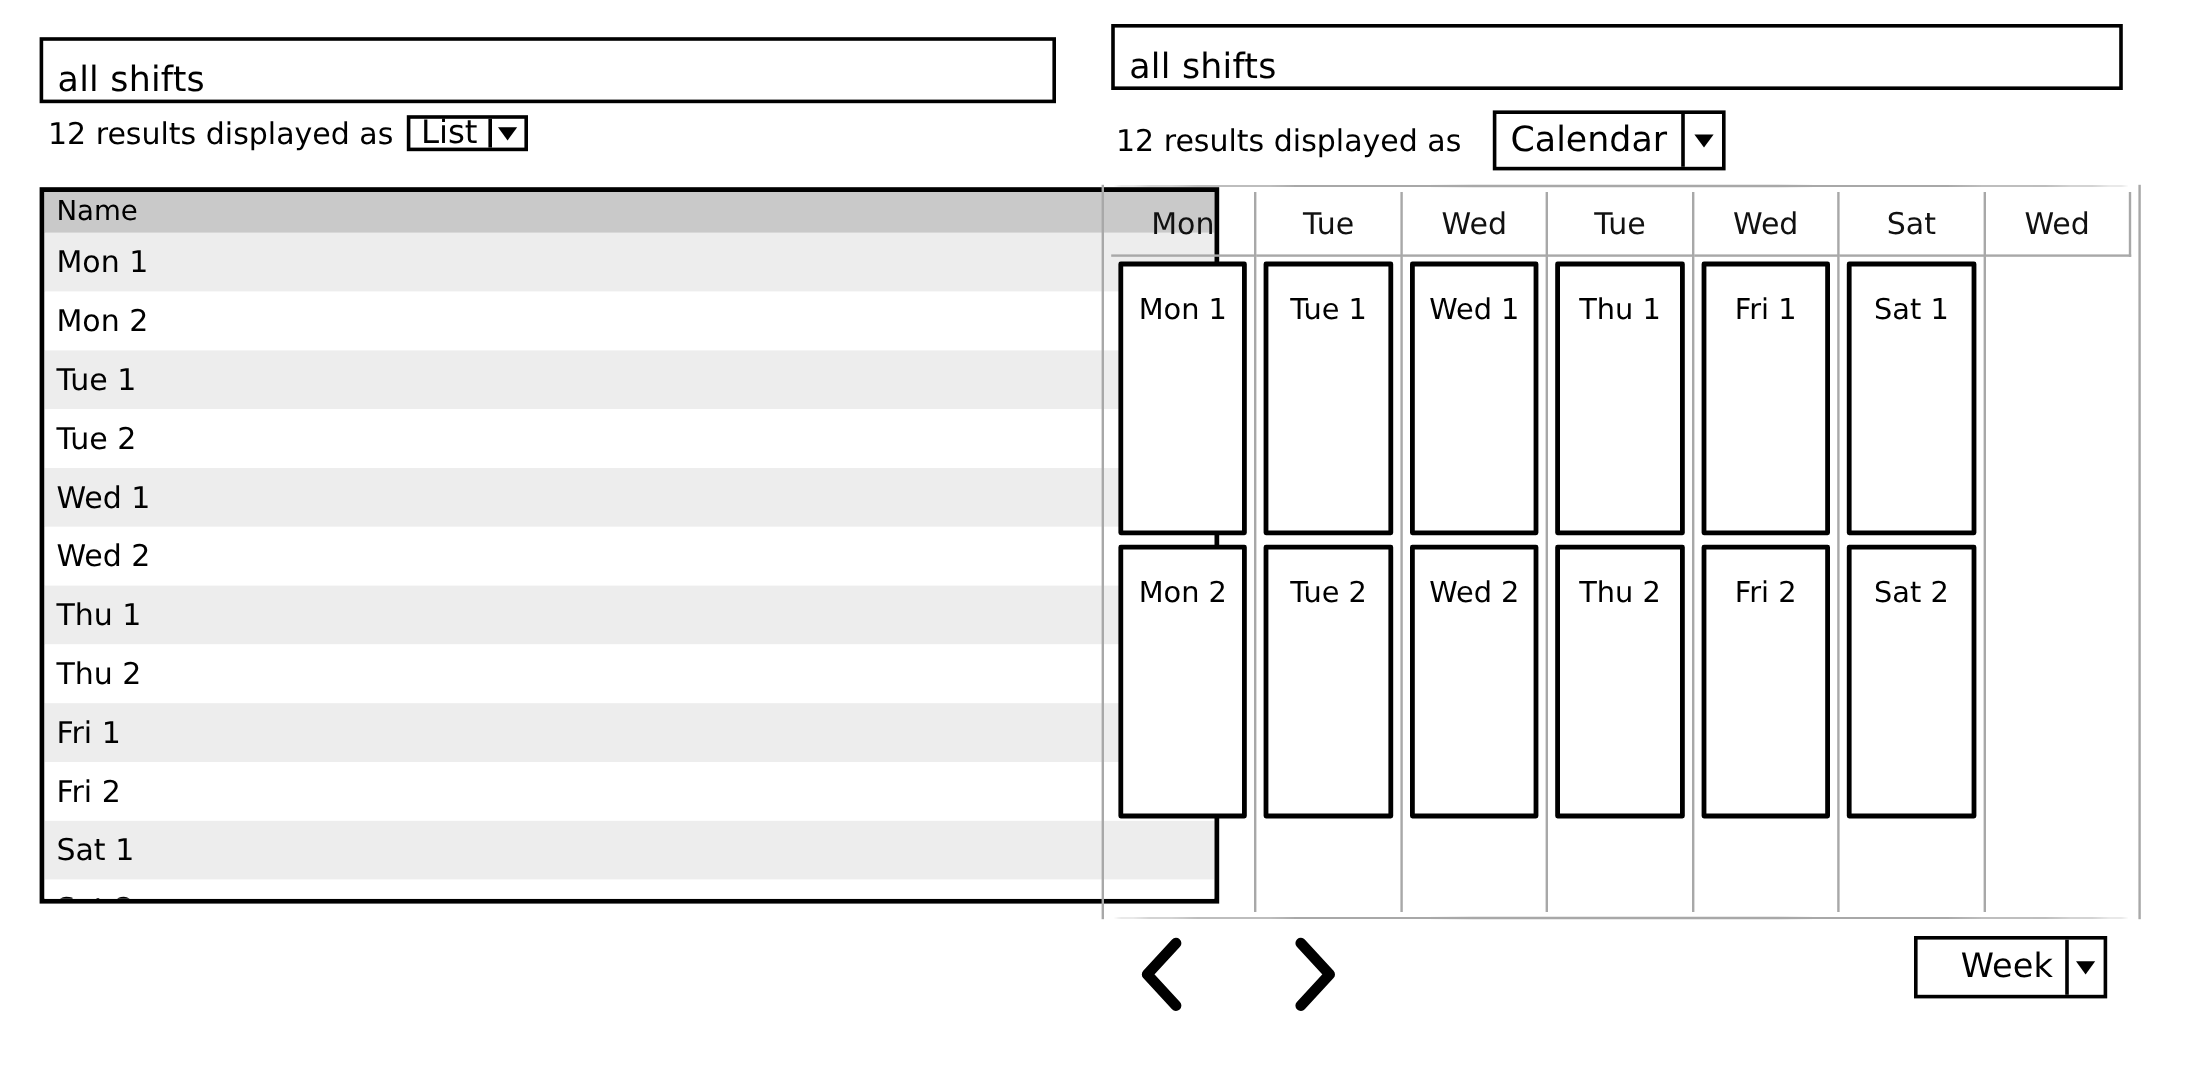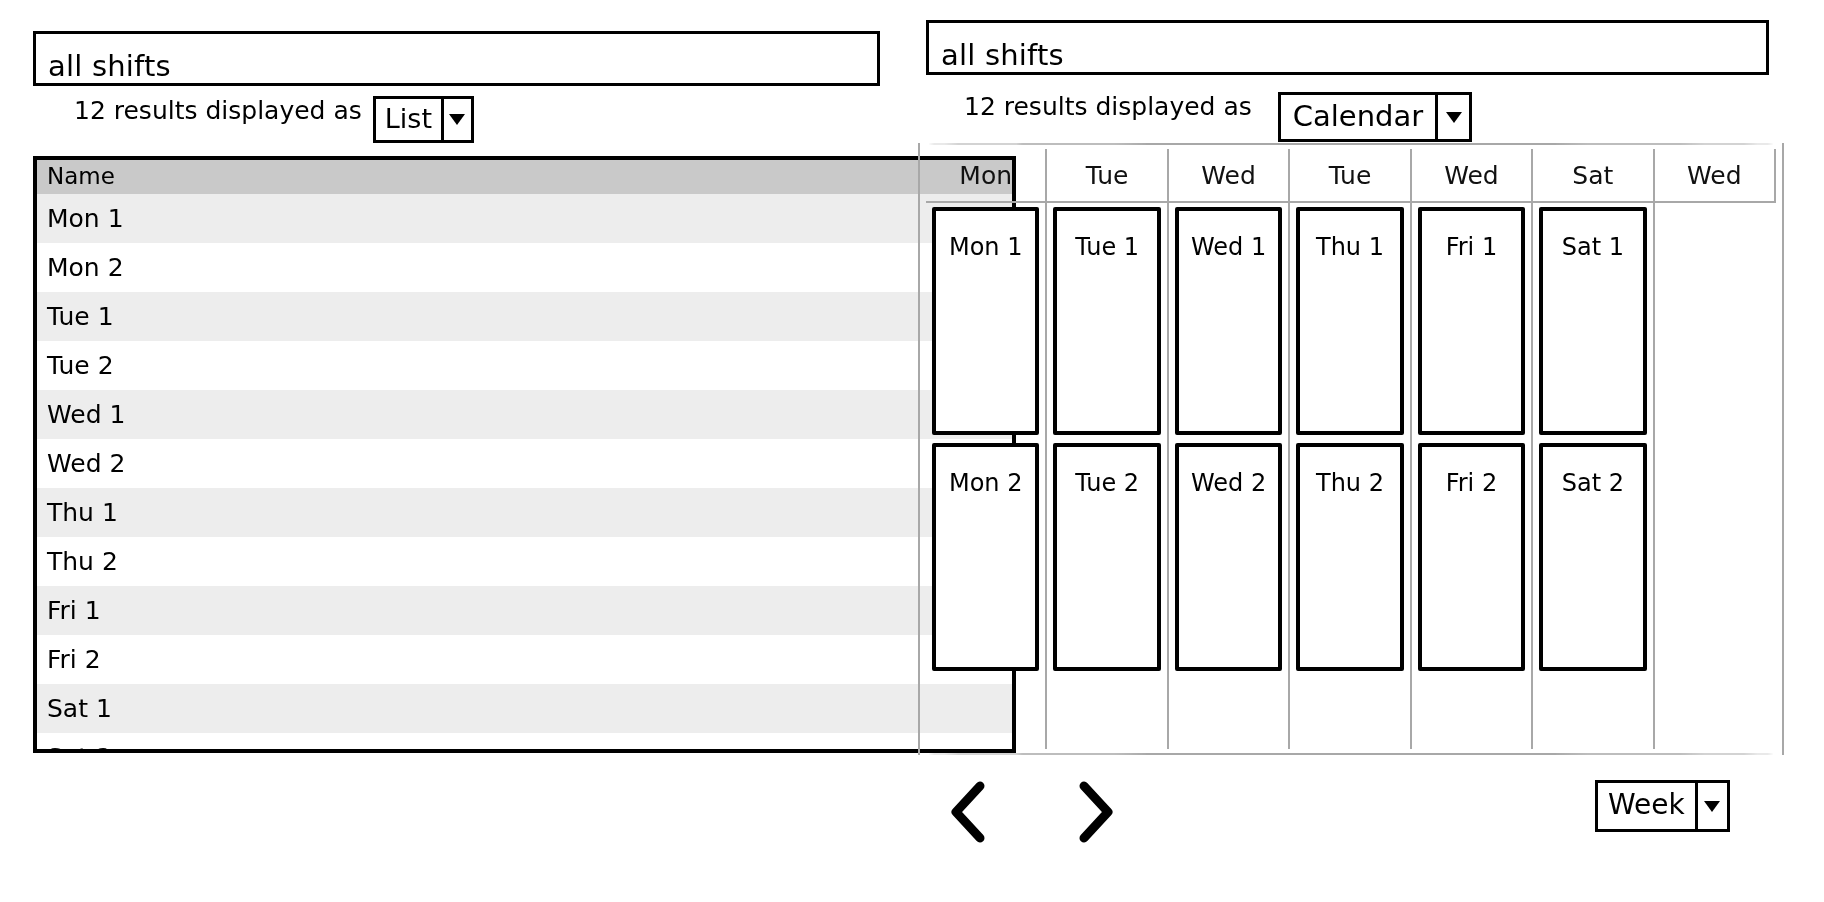--- a/index.html
+++ b/index.html
@@ -28,36 +28,35 @@
     font-size:29px;
     letter-spacing:.2px;
   }
   #list-search{left:33px;top:31px;width:847px;height:55px;}
   #cal-search{left:14px;top:20px;width:843px;height:55px;}
 
   
   .results-row{
     position:absolute;
     display:flex;
-    align-items:flex-start;
+    align-items:center;
     white-space:nowrap;
-    margin-left:34px;
   }
   #list-results{left:40px;top:96px;}
   #cal-results{left:18px;top:92px;}
   .results-text{font-size:25px;color:#000;}
 
   
   .ddl{
     display:inline-flex;
     align-items:stretch;
     border:3px solid #000;
     background:#fff;
     box-sizing:border-box;
-    height:47px;
+    height:30px;
     position:relative;
   }
   .ddl .ddl-label{
     display:flex;align-items:center;
     padding:0 9px 2px 9px;
     font-size:27px;
     line-height:1;
   }
   .ddl .ddl-arrow{
     width:30px;
@@ -105,21 +104,21 @@
     box-sizing:border-box;
     vertical-align:middle;
     background:#ffffff;
     color:#000;
   }
   .tbl tr.alt td{background:#ededed;}
 
   
   #calendar{
     position:absolute;
-    left:14px;top:149px;
+    left:14px;top:160px;
     width:850px;height:600px;
   }
   .cal-grid{
     position:absolute;inset:0;
     display:grid;
     grid-template-columns:repeat(7,1fr);
     grid-template-rows:54px 1fr;
   }
   .cal-cell{
     border-right:2px solid #a8a8a8;
@@ -178,21 +177,21 @@
     padding:0;cursor:pointer;
   }
   .nav-arrow svg{display:block;}
   #prev-week{left:942px;}
   #next-week{left:1068px;}
   #range-ddl{
     position:absolute;
     left:1595px;top:2px;
     height:52px;
   }
-  #range-ddl .ddl-label{font-size:28px;padding:0 10px 2px 10px;}
+  #range-ddl .ddl-label{font-size:28px;padding:0 10px 2px 10px;margin-left:26px;}
   #range-ddl .ddl-arrow{width:32px;}
 </style>
 </head>
 <body>
 
 <div class="panel" id="list-panel">
 
   <div class="search-box" id="list-search">
     <span>all shifts</span>
   </div>

